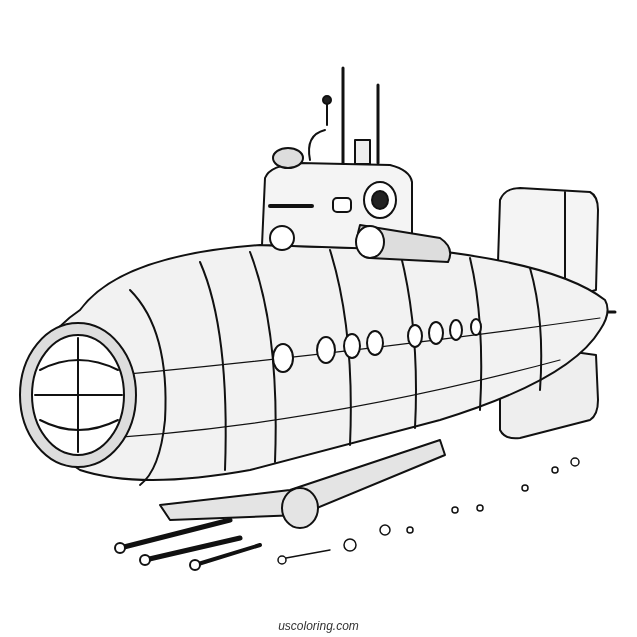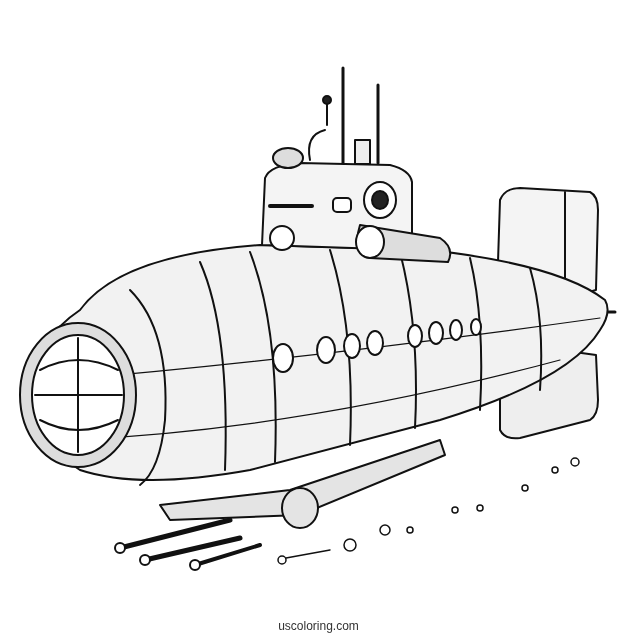--- a/index.html
+++ b/index.html
@@ -1,18 +1,18 @@
 <!DOCTYPE html>
 <html><head>
   <meta charset="utf-8">
   <style>
     html, body { margin: 0; padding: 0; background: #ffffff; }
     body { width: 637px; height: 637px; overflow: hidden; position: relative; font-family: "Liberation Sans", sans-serif; }
     .canvas { position: absolute; left: 0; top: 0; width: 637px; height: 637px; }
-    .watermark { position: absolute; left: 0; width: 637px; top: 619px; text-align: center; font-size: 12px; color: #333; }
+    .watermark { position: absolute; left: 0; width: 637px; top: 619px; text-align: center; font-size: 12px; color: #333; font-style: italic; }
   </style>
 </head>
 <body>
 
 <svg class="canvas" viewBox="0 0 637 637" xmlns="http://www.w3.org/2000/svg">
   <g fill="none" stroke="#111" stroke-width="2" stroke-linejoin="round" stroke-linecap="round">
 
     <g>
       <path d="M498 262 L500 200 Q505 188 520 188 L590 192 Q598 196 598 210 L596 290 L560 300 Z" fill="#f4f4f4"></path>
       <line x1="565" y1="192" x2="565" y2="292"></line>

